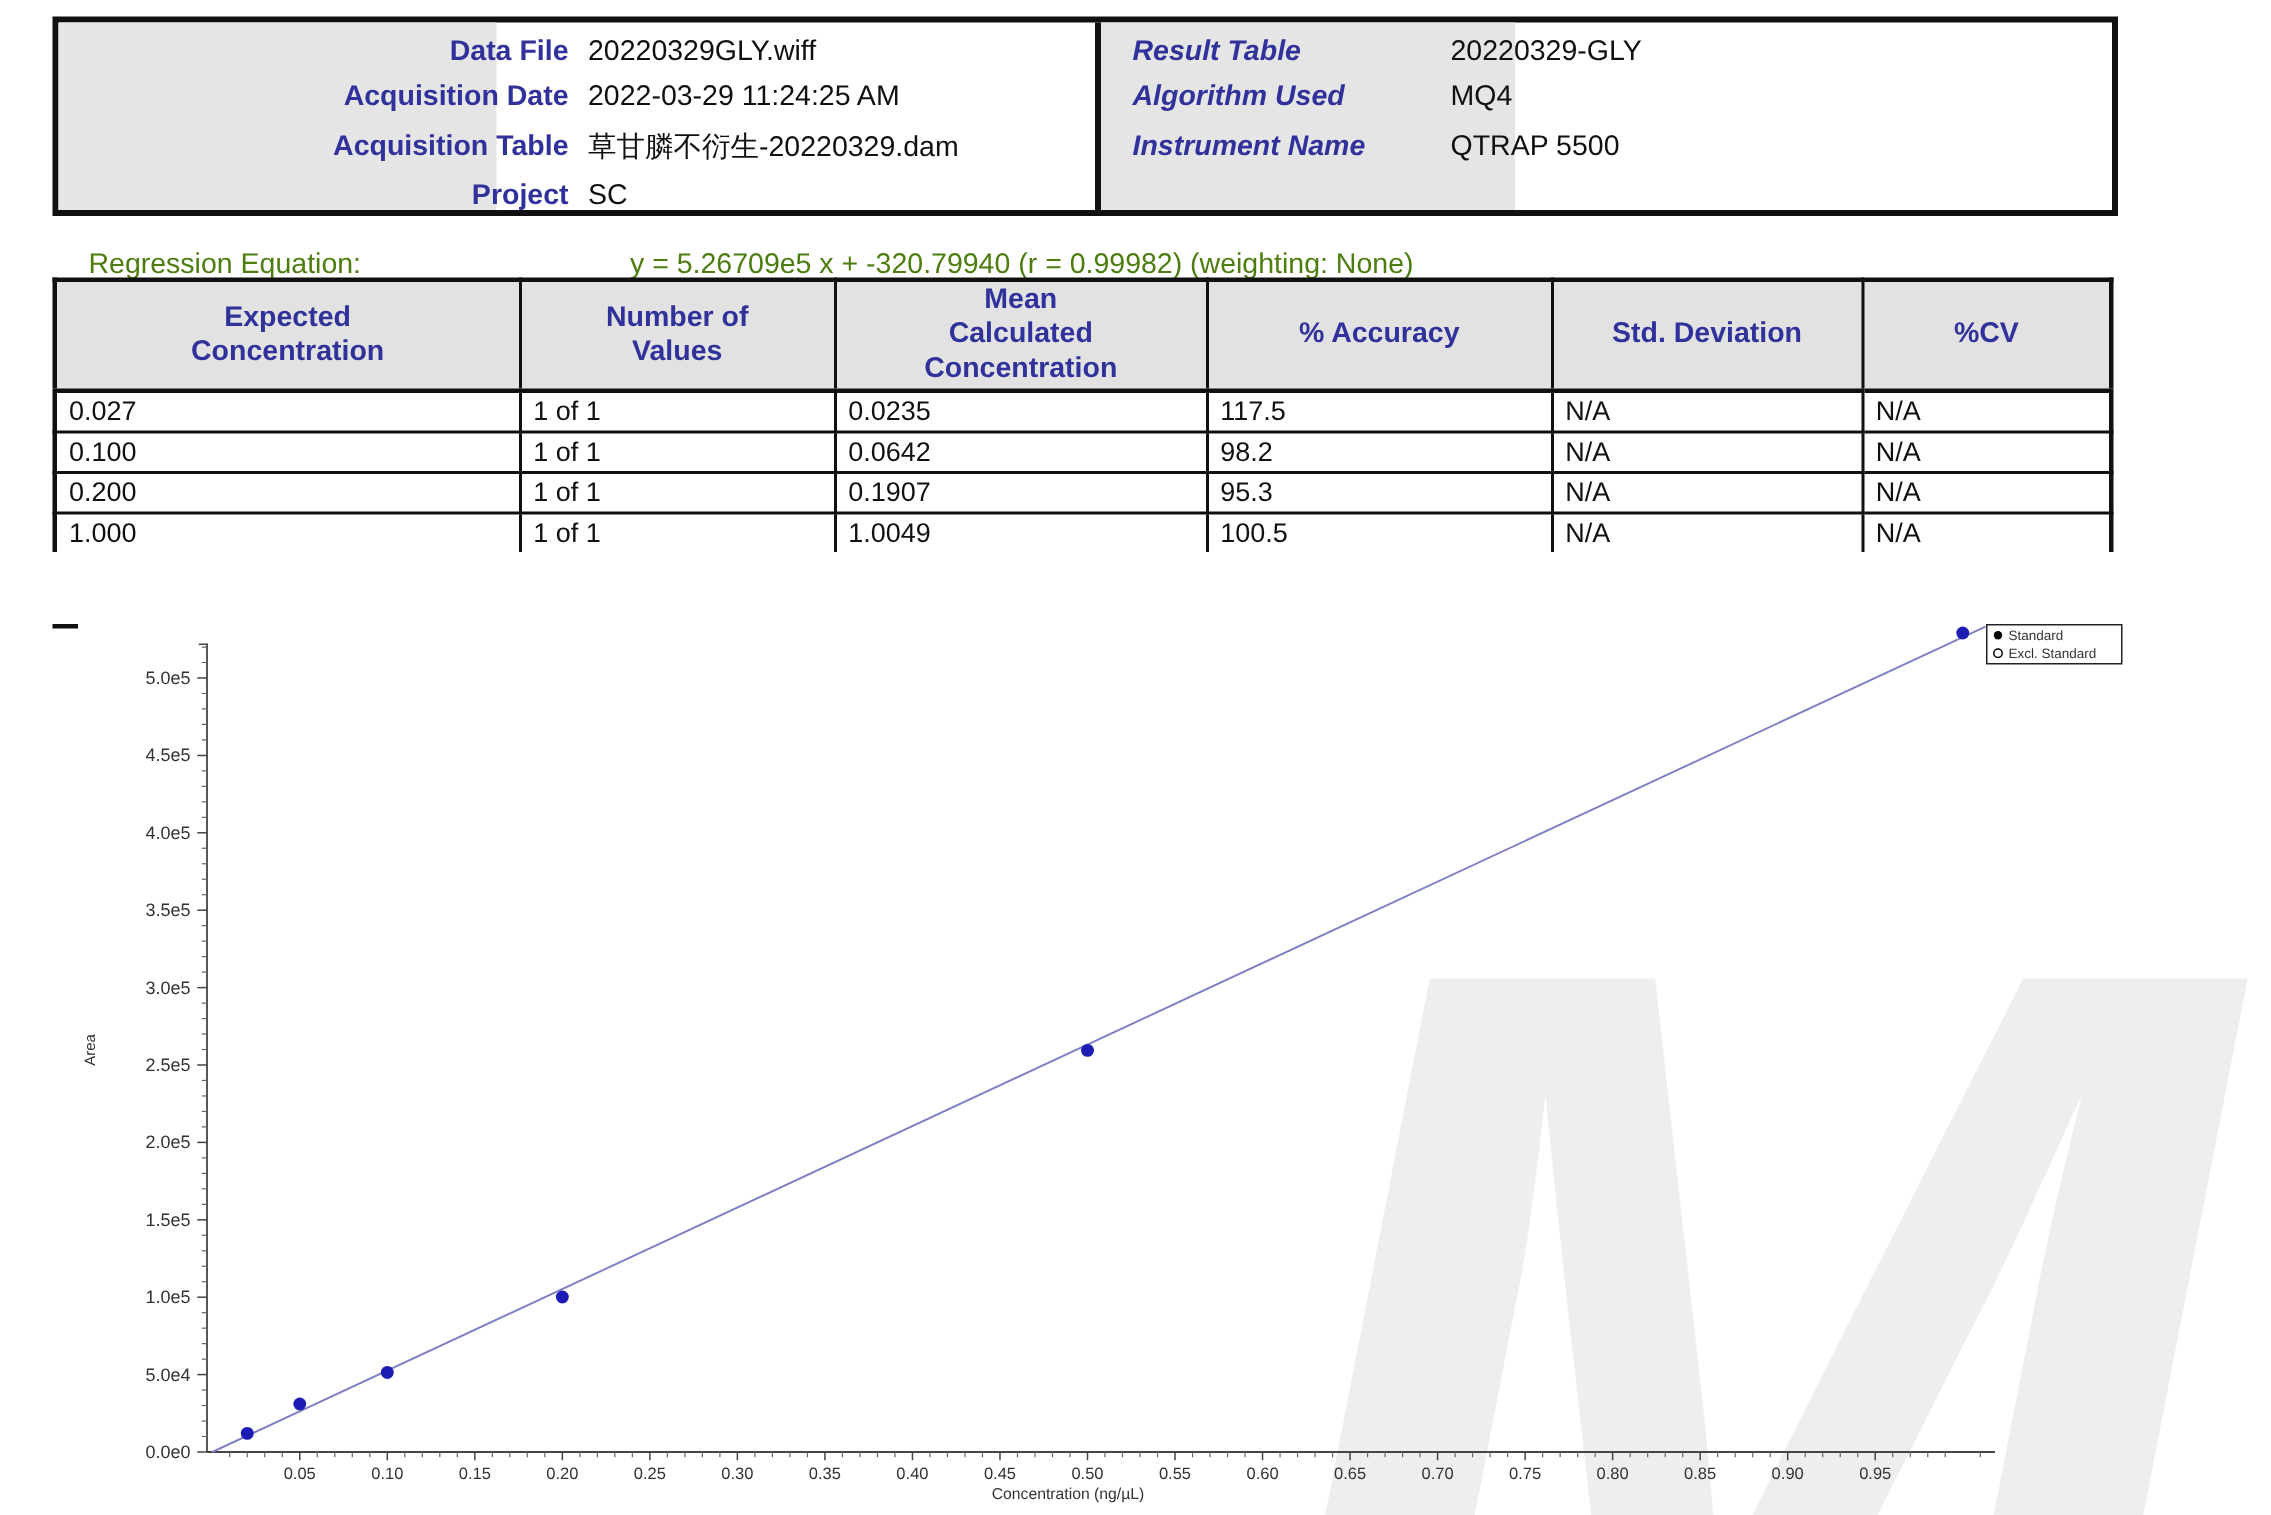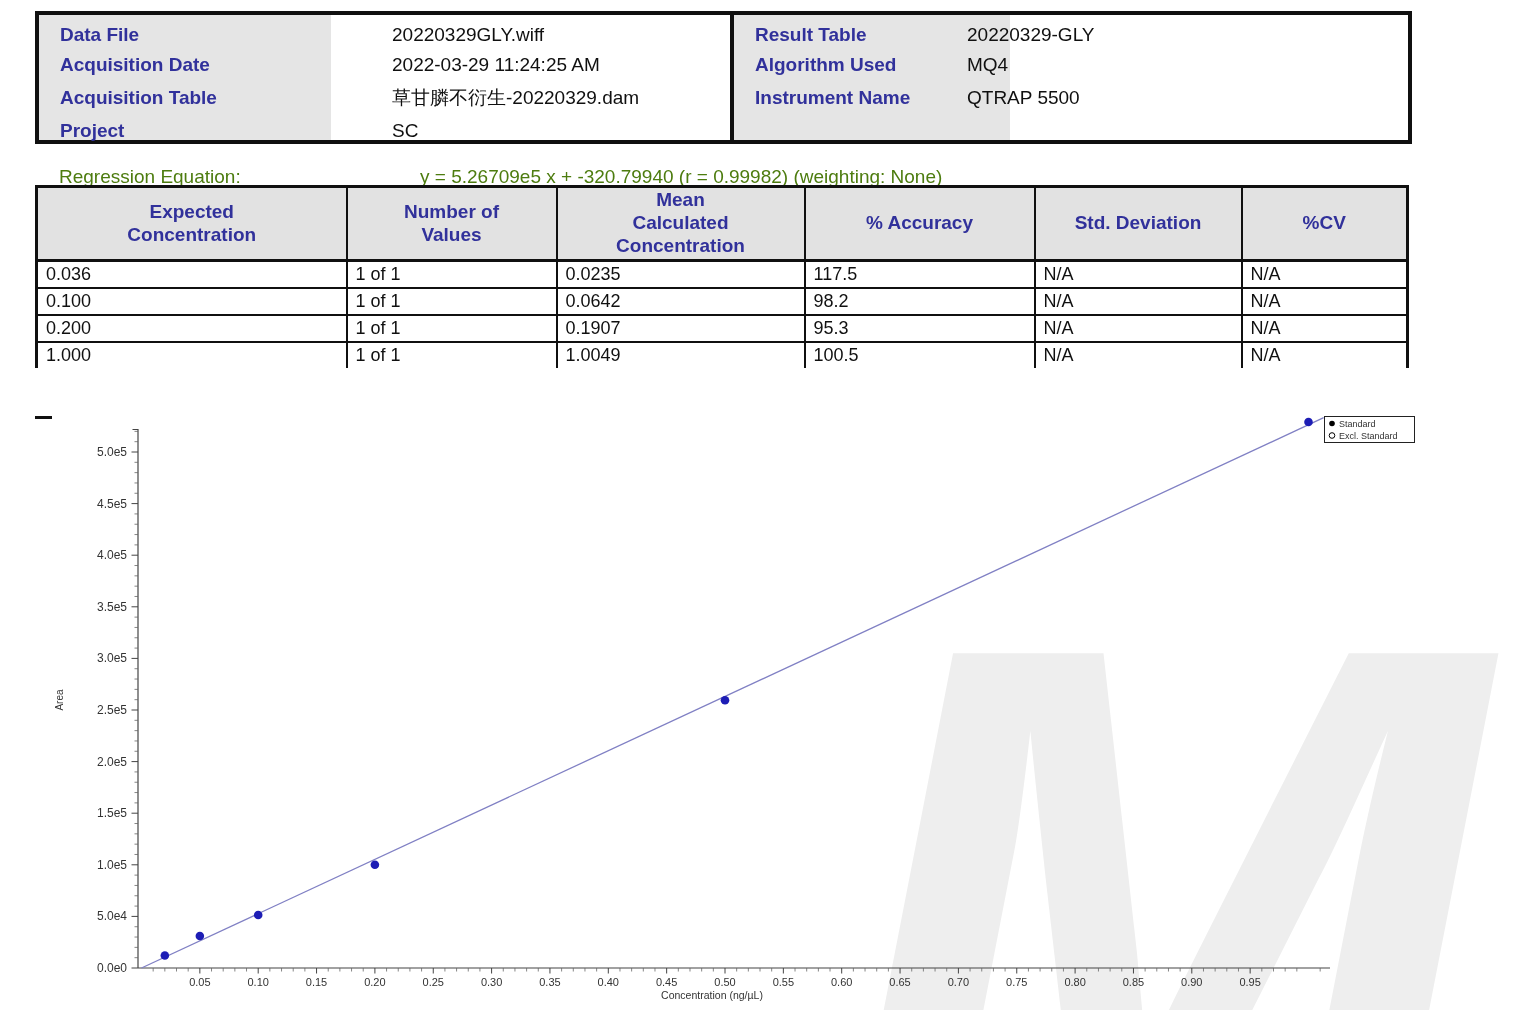--- a/index.html
+++ b/index.html
@@ -14,22 +14,22 @@
               border:4px solid #101010;box-sizing:border-box;display:flex;z-index:2;background:#fff;}
   .info-half{position:relative;box-sizing:border-box;padding-top:5px;}
   .info-half.left{width:691px;}
   .info-half.right{flex:1;border-left:4px solid #101010;}
   .label-strip{position:absolute;top:0;left:0;bottom:0;background:#e5e5e5;z-index:0;}
   .info-half.left  .label-strip{width:292px;}
   .info-half.right .label-strip{width:276px;}
   .info-row{position:relative;display:flex;align-items:center;z-index:1;}
   .info-row.h30{height:30px}.info-row.h35{height:35px}.info-row.h31{height:31px}
   .info-row .lbl{font-weight:bold;color:#31319b;font-size:19px;padding-left:21px;box-sizing:border-box;}
-  .info-half.left  .lbl{width:340px;}
-  .info-half.right .lbl{width:220px;}
+  .info-half.left  .lbl{width:340px;text-align:right;}
+  .info-half.right .lbl{width:220px;font-style:italic;}
   .info-row .val{font-size:19px;color:#101010;padding-left:13px;white-space:nowrap;text-align:center;}
   
   .regression{position:absolute;left:35px;top:166px;width:1370px;height:27px;
               font-size:19px;color:#4d7c0f;z-index:2;}
   .reg-label{position:absolute;left:24px;top:0;}
   .reg-eq{position:absolute;left:385px;top:0;}
   
   table.results{position:absolute;left:35px;top:185px;width:1371px;border-collapse:collapse;
                 z-index:2;border:3px solid #101010;border-bottom:none;table-layout:fixed;}
   table.results th{background:#e2e2e2;border:2px solid #101010;border-bottom:3px solid #101010;
@@ -110,21 +110,21 @@
           <th>Mean
 Calculated
 Concentration</th>
           <th>% Accuracy</th>
           <th>Std. Deviation</th>
           <th>%CV</th>
         </tr>
       </thead>
     <tbody>
         <tr>
-          <td>0.036</td>
+          <td>0.027</td>
           <td>1 of 1</td>
           <td>0.0235</td>
           <td>117.5</td>
           <td>N/A</td>
           <td>N/A</td>
         </tr>
         <tr>
           <td>0.100</td>
           <td>1 of 1</td>
           <td>0.0642</td>

